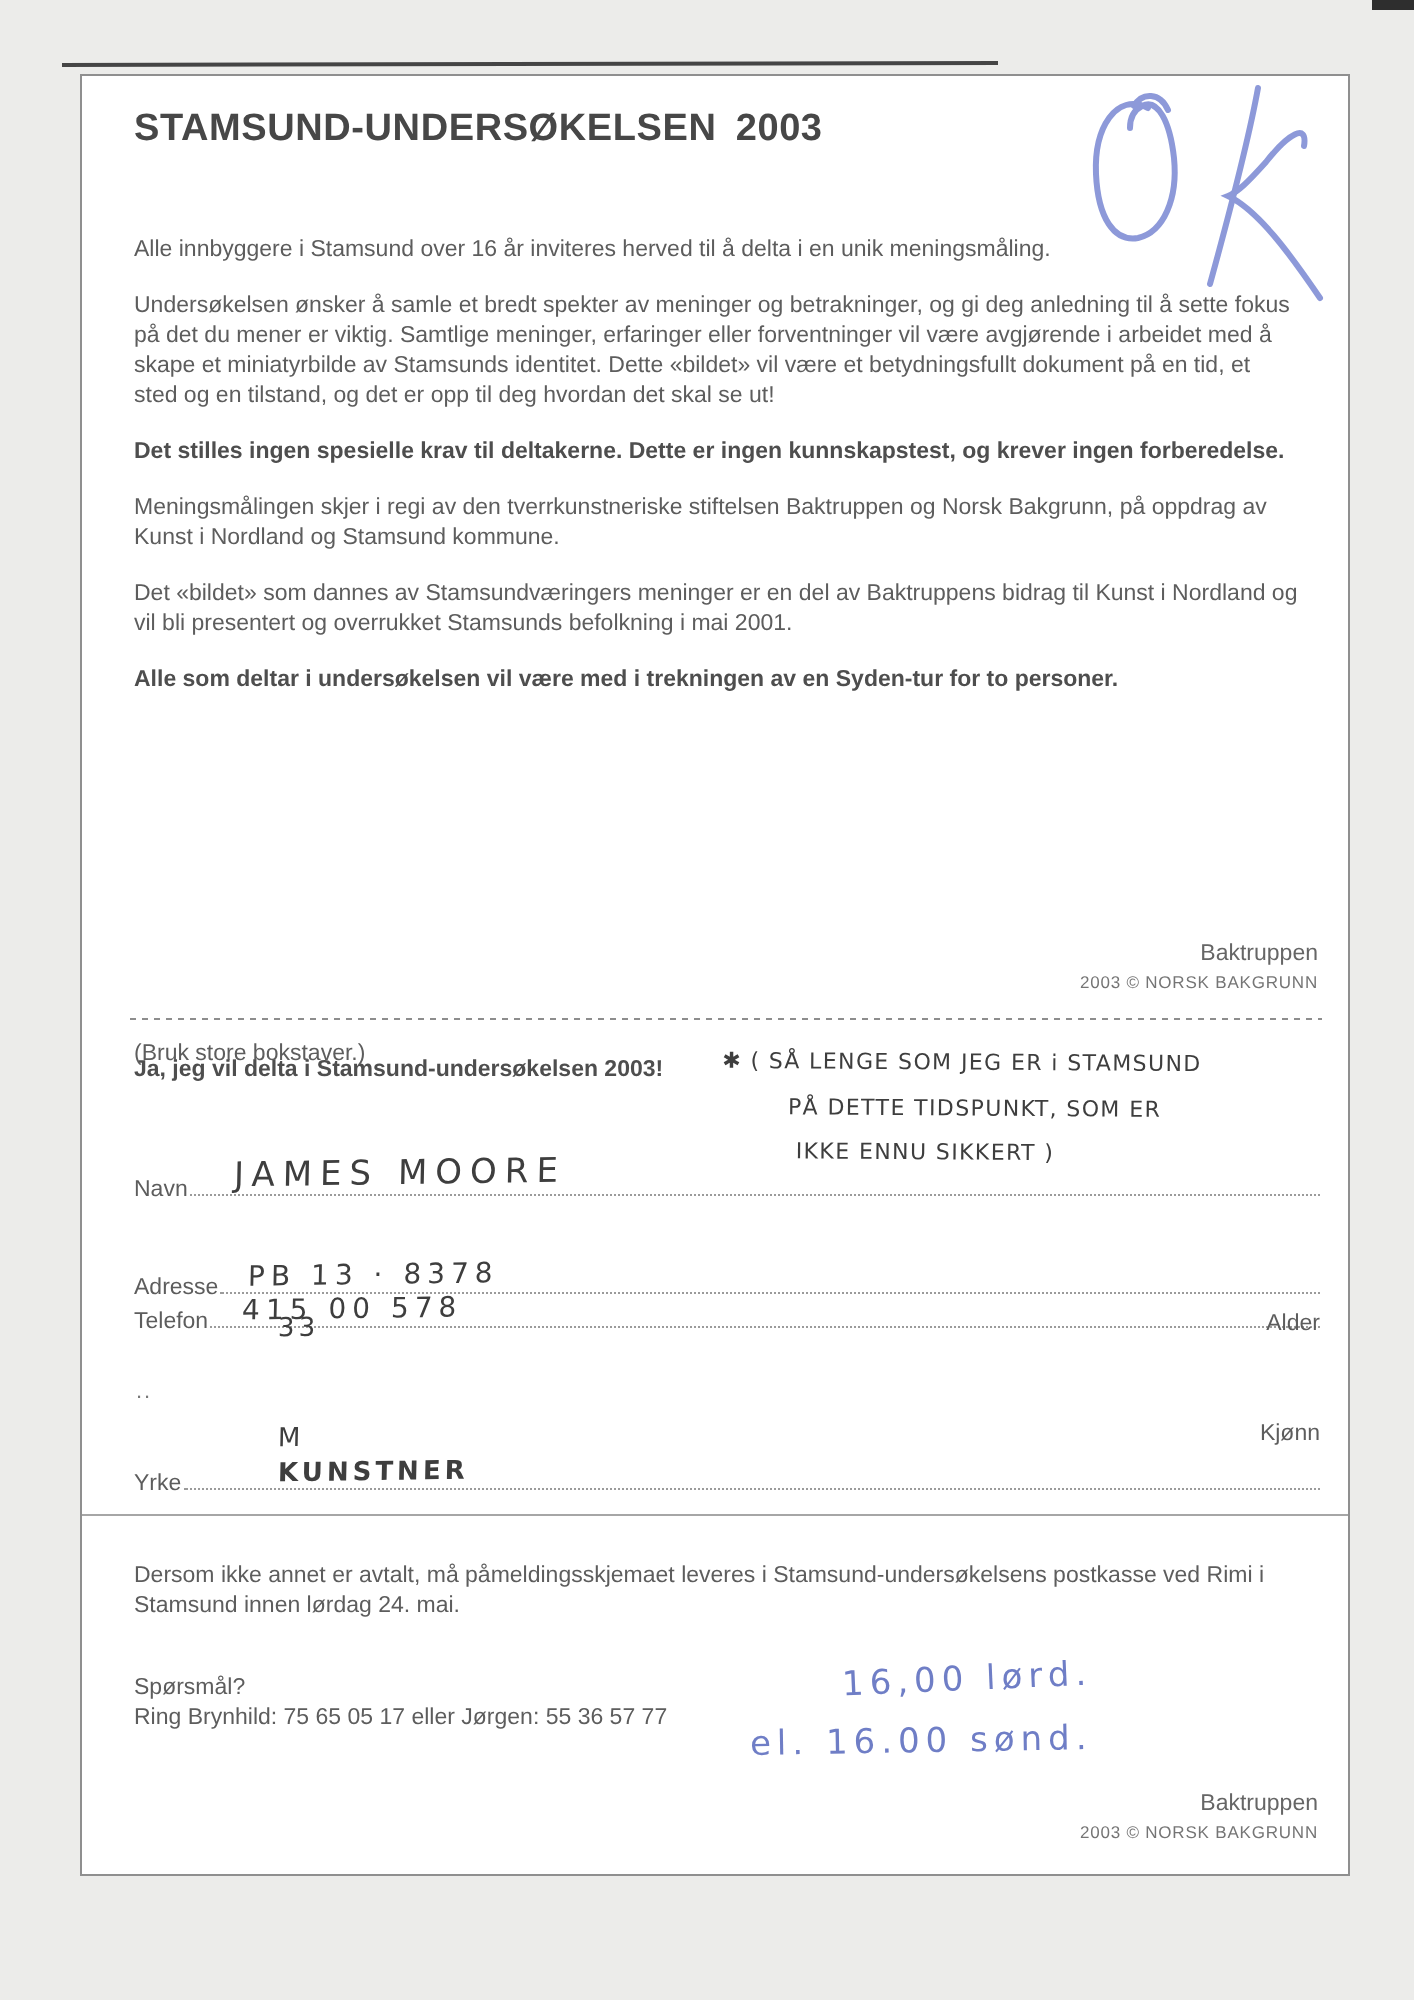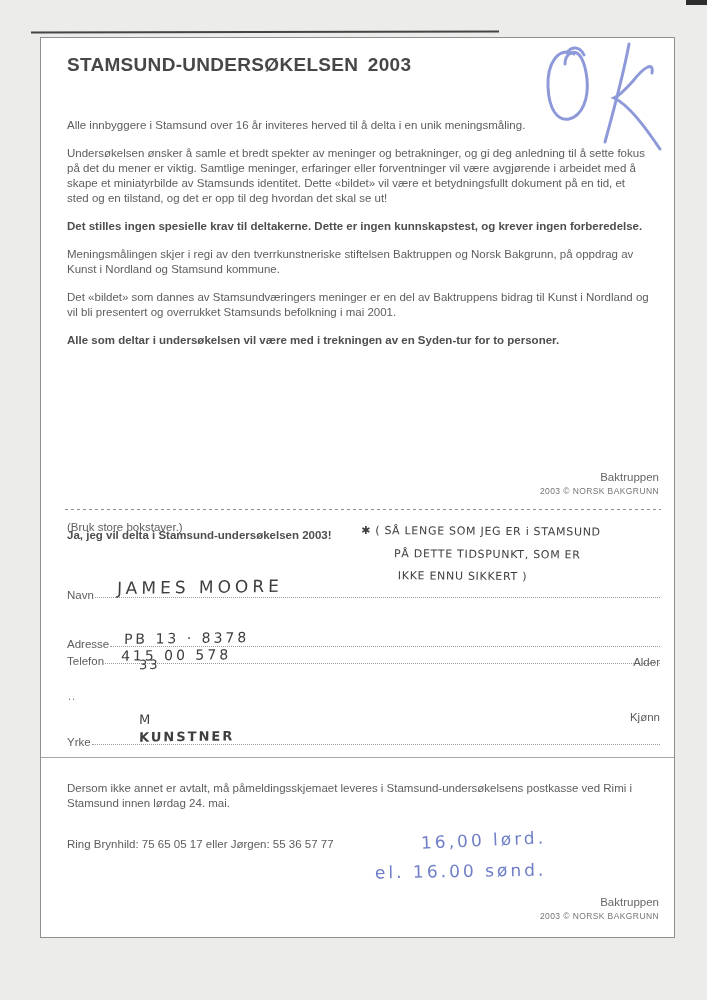--- a/index.html
+++ b/index.html
@@ -155,20 +155,21 @@
     <span class="lbl">Yrke</span>
     <span class="dotline"></span>
     <span class="hval hand">KUNSTNER</span>
   </div>
 
   <div class="rule2"></div>
 
   <div class="delivery">Dersom ikke annet er avtalt, må påmeldingsskjemaet leveres i Stamsund-undersøkelsens postkasse ved Rimi i Stamsund innen lørdag 24. mai.</div>
 
   <div class="questions">
+    <div>Spørsmål?</div>
     <div>Ring Brynhild: 75 65 05 17  eller  Jørgen: 55 36 57 77</div>
   </div>
 
   <div class="pen time1">16,00  lørd.</div>
   <div class="pen time2">el.  16.00  sønd.</div>
 
   <div class="credit credit-bottom">
     <div class="credit-org">Baktruppen</div>
     <div class="credit-copy">2003 © NORSK BAKGRUNN</div>
   </div>

